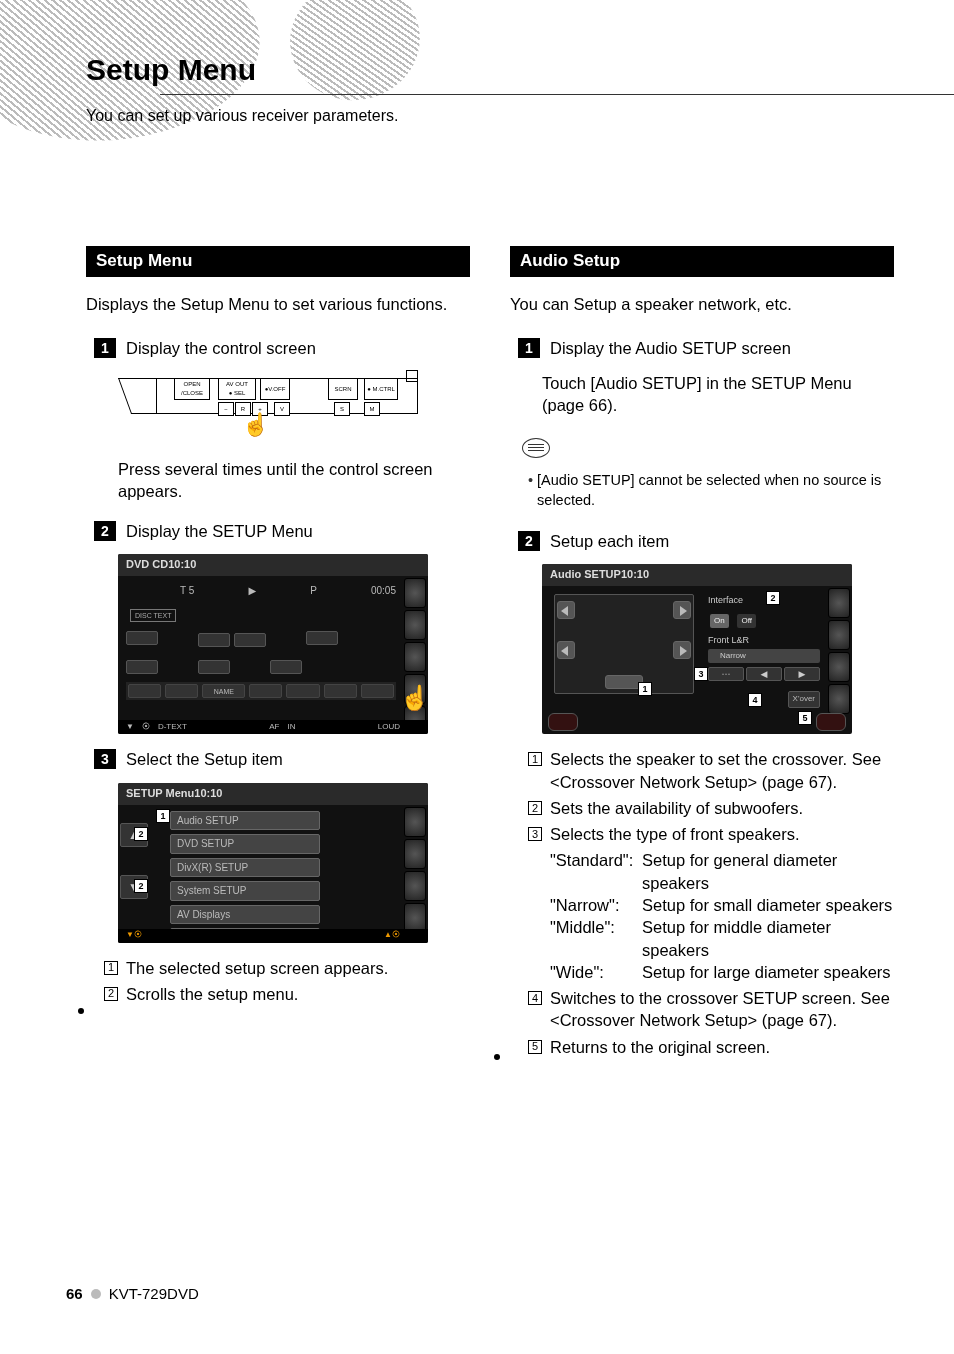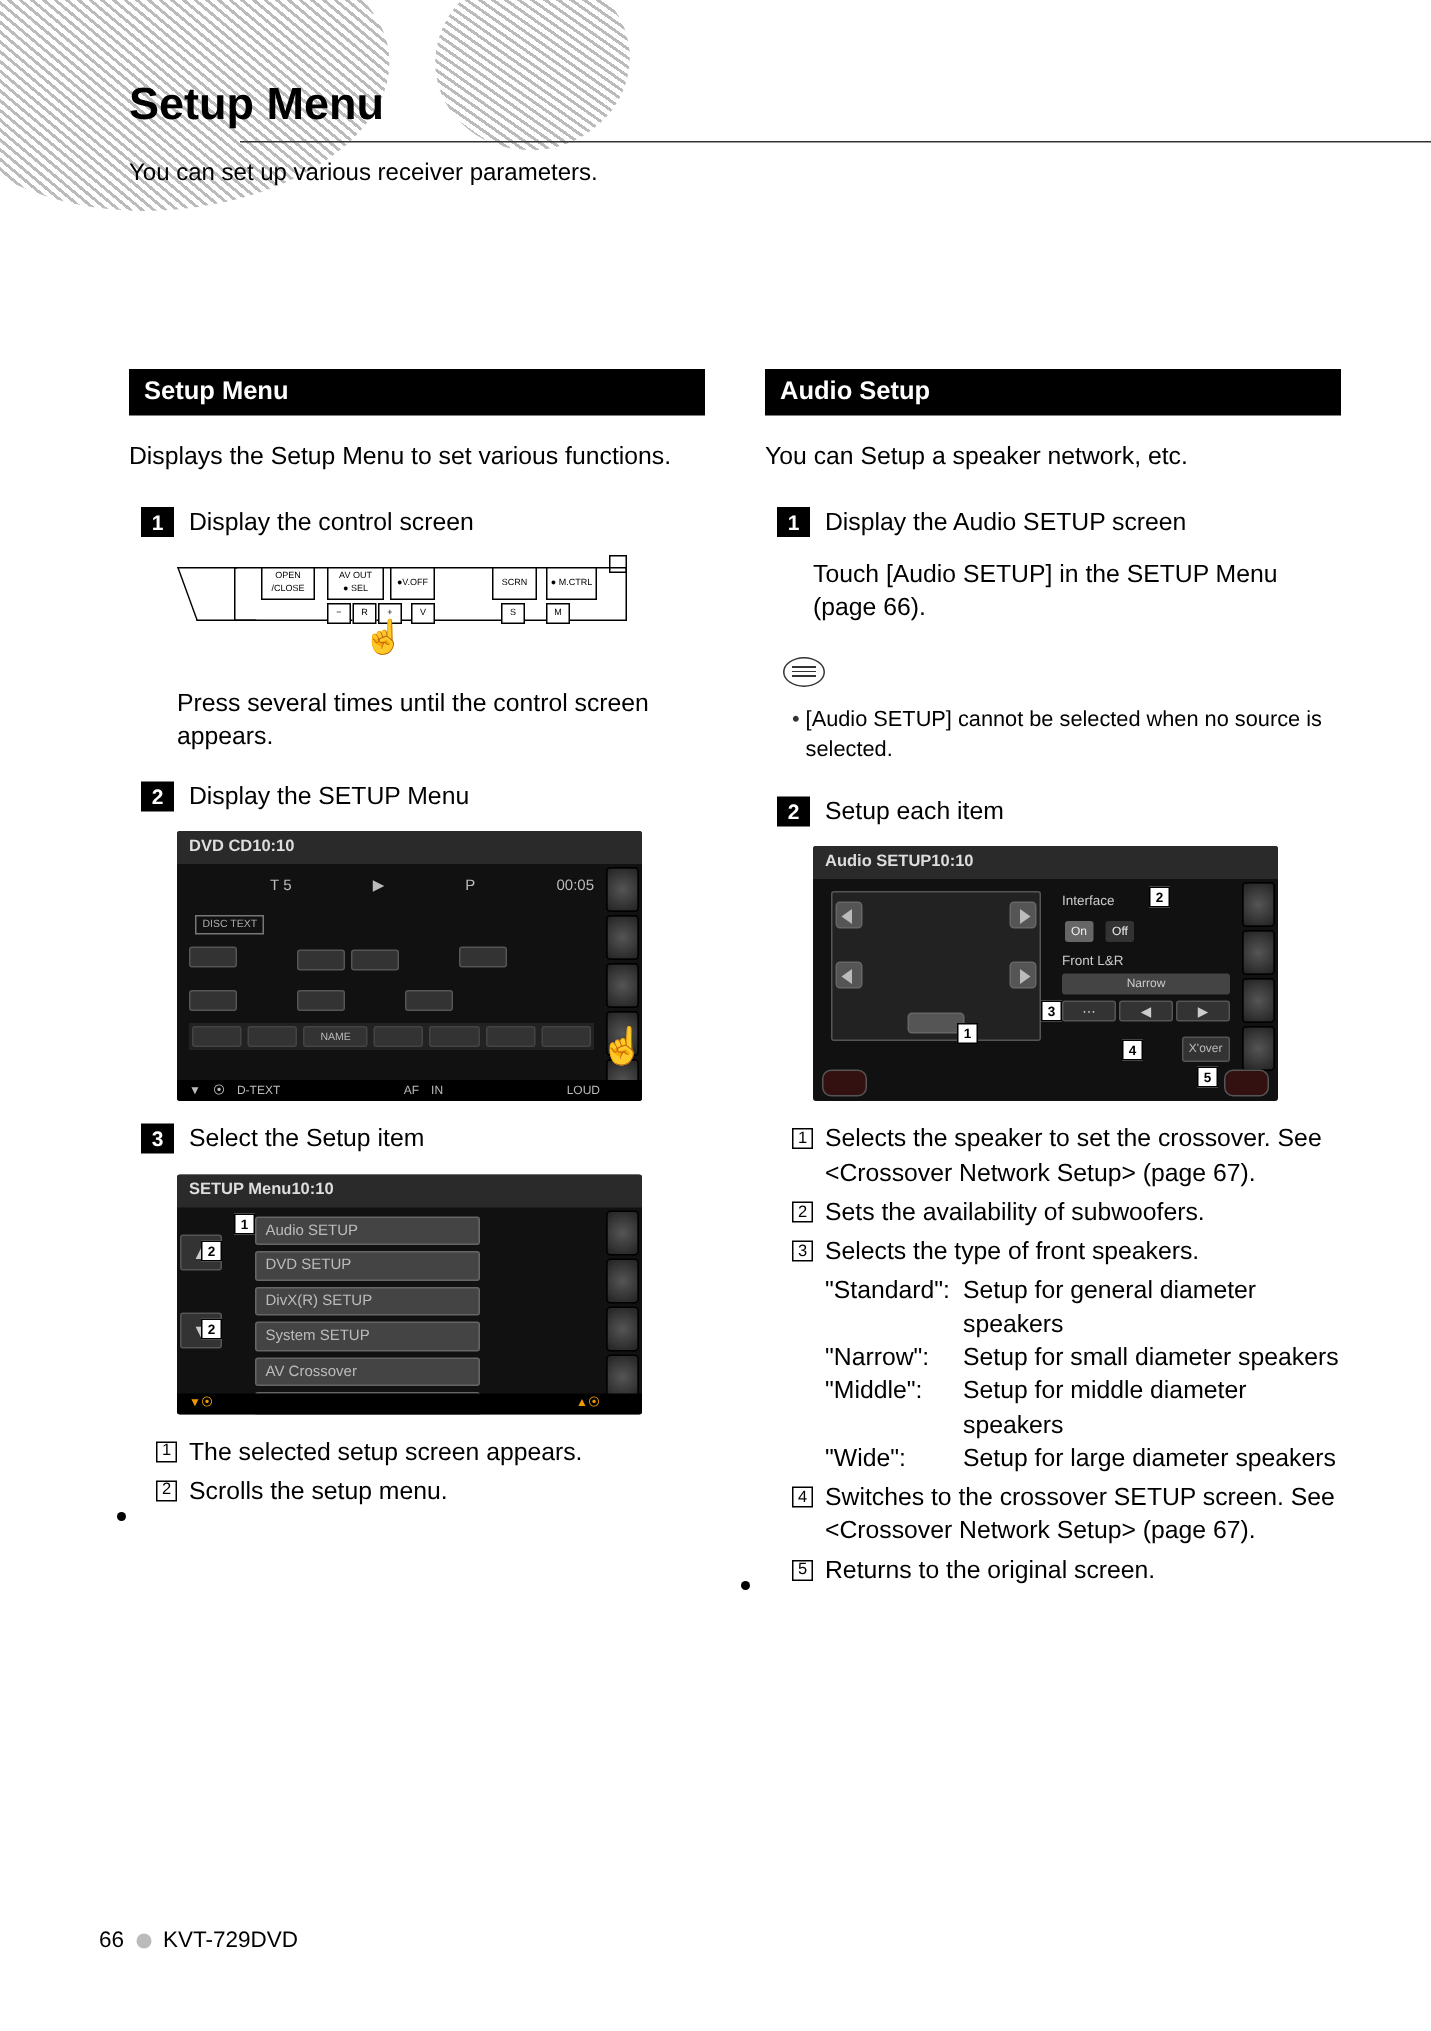--- a/index.html
+++ b/index.html
@@ -195,35 +195,35 @@
   .scr3 { width:310px; height:170px; }
   .spk-img {
     position:absolute; left:12px; top:30px; width:140px; height:100px;
     border:1px solid #555; background:#222; border-radius:2px;
   }
   .spk-img .ico { position:absolute; width:18px; height:18px; background:#555; border-radius:3px; border:1px solid #666;}
   .spk-img .ico.play::after { content:""; position:absolute; top:4px; left:6px; border-left:7px solid #bbb; border-top:5px solid transparent; border-bottom:5px solid transparent;}
   .scr3 .panel-r { position:absolute; right:32px; top:26px; width:112px; }
   .scr3 .lbl { font-size:9px; color:#ccc; margin-top:4px; }
   .scr3 .onoff { background:#666; font-size:8px; padding:2px 4px; display:inline-block; border-radius:2px; margin:2px;}
-  .scr3 .frontknob { background:#444; border-radius:2px; font-size:8px; padding:2px 12px; text-align:center; color:#ccc; margin-top:2px; }
+  .scr3 .frontknob { background:#444; border-radius:2px; font-size:8px; padding:2px 12px; color:#ccc; margin-top:2px; }
   .scr3 .triknobs { display:flex; gap:2px; margin-top:4px;}
   .scr3 .triknobs > div { flex:1; background:#333; border:1px solid #555; border-radius:2px; height:14px; color:#ccc; font-size:9px; text-align:center;}
   .scr3 .xoverbtn { background:#333; border:1px solid #555; font-size:8px; border-radius:2px; padding:2px 4px; margin-top:10px; display:inline-block; color:#bbb;}
   .scr3 .bottom { position:absolute; bottom:3px; left:6px; right:6px; display:flex; justify-content:space-between; }
   .scr3 .bottom .bbtn { background:#222; border:1px solid #555; border-radius:6px; width:30px; height:18px; position:relative; }
 
   .footer {
     position:absolute;
     bottom: 50px; left: 66px;
     font-size: 15px;
     display:flex; align-items:center; gap:8px;
   }
   .footdot { width:10px; height:10px; border-radius:50%; background:#bbb; display:inline-block; }
-  .pnum { font-weight:400; }
+  .pnum { font-weight:700; }
   .dot-l {
     position:absolute; width:6px; height:6px; border-radius:50%; background:#000;
   }
 </style>
 </head>
 <body>
 
 <div class="hatch-1"></div>
 <div class="hatch-2"></div>
 
@@ -350,21 +350,21 @@
           <div class="scroll-arrow" style="top:40px;">▲</div>
           <div class="scroll-arrow" style="top:92px;">▼</div>
           <div class="callout" style="top:26px; left:38px;">1</div>
           <div class="callout" style="top:44px; left:16px;">2</div>
           <div class="callout" style="top:96px; left:16px;">2</div>
           <div class="menu-list" style="margin-left:52px;">
             <div class="menu-item">Audio SETUP</div>
             <div class="menu-item">DVD SETUP</div>
             <div class="menu-item">DivX(R) SETUP</div>
             <div class="menu-item">System SETUP</div>
-            <div class="menu-item">AV Crossover</div>
+            <div class="menu-item">AV Displays</div>
             <div class="menu-item">User Interface</div>
           </div>
           <div class="scr-ft" style="justify-content:space-between;">
             <span style="color:#e90">▼⦿</span>
               <span style="color:#e90; margin-left:auto;">▲⦿</span>
           </div>
         </div>
       </div>
 
       <div class="bullets">

